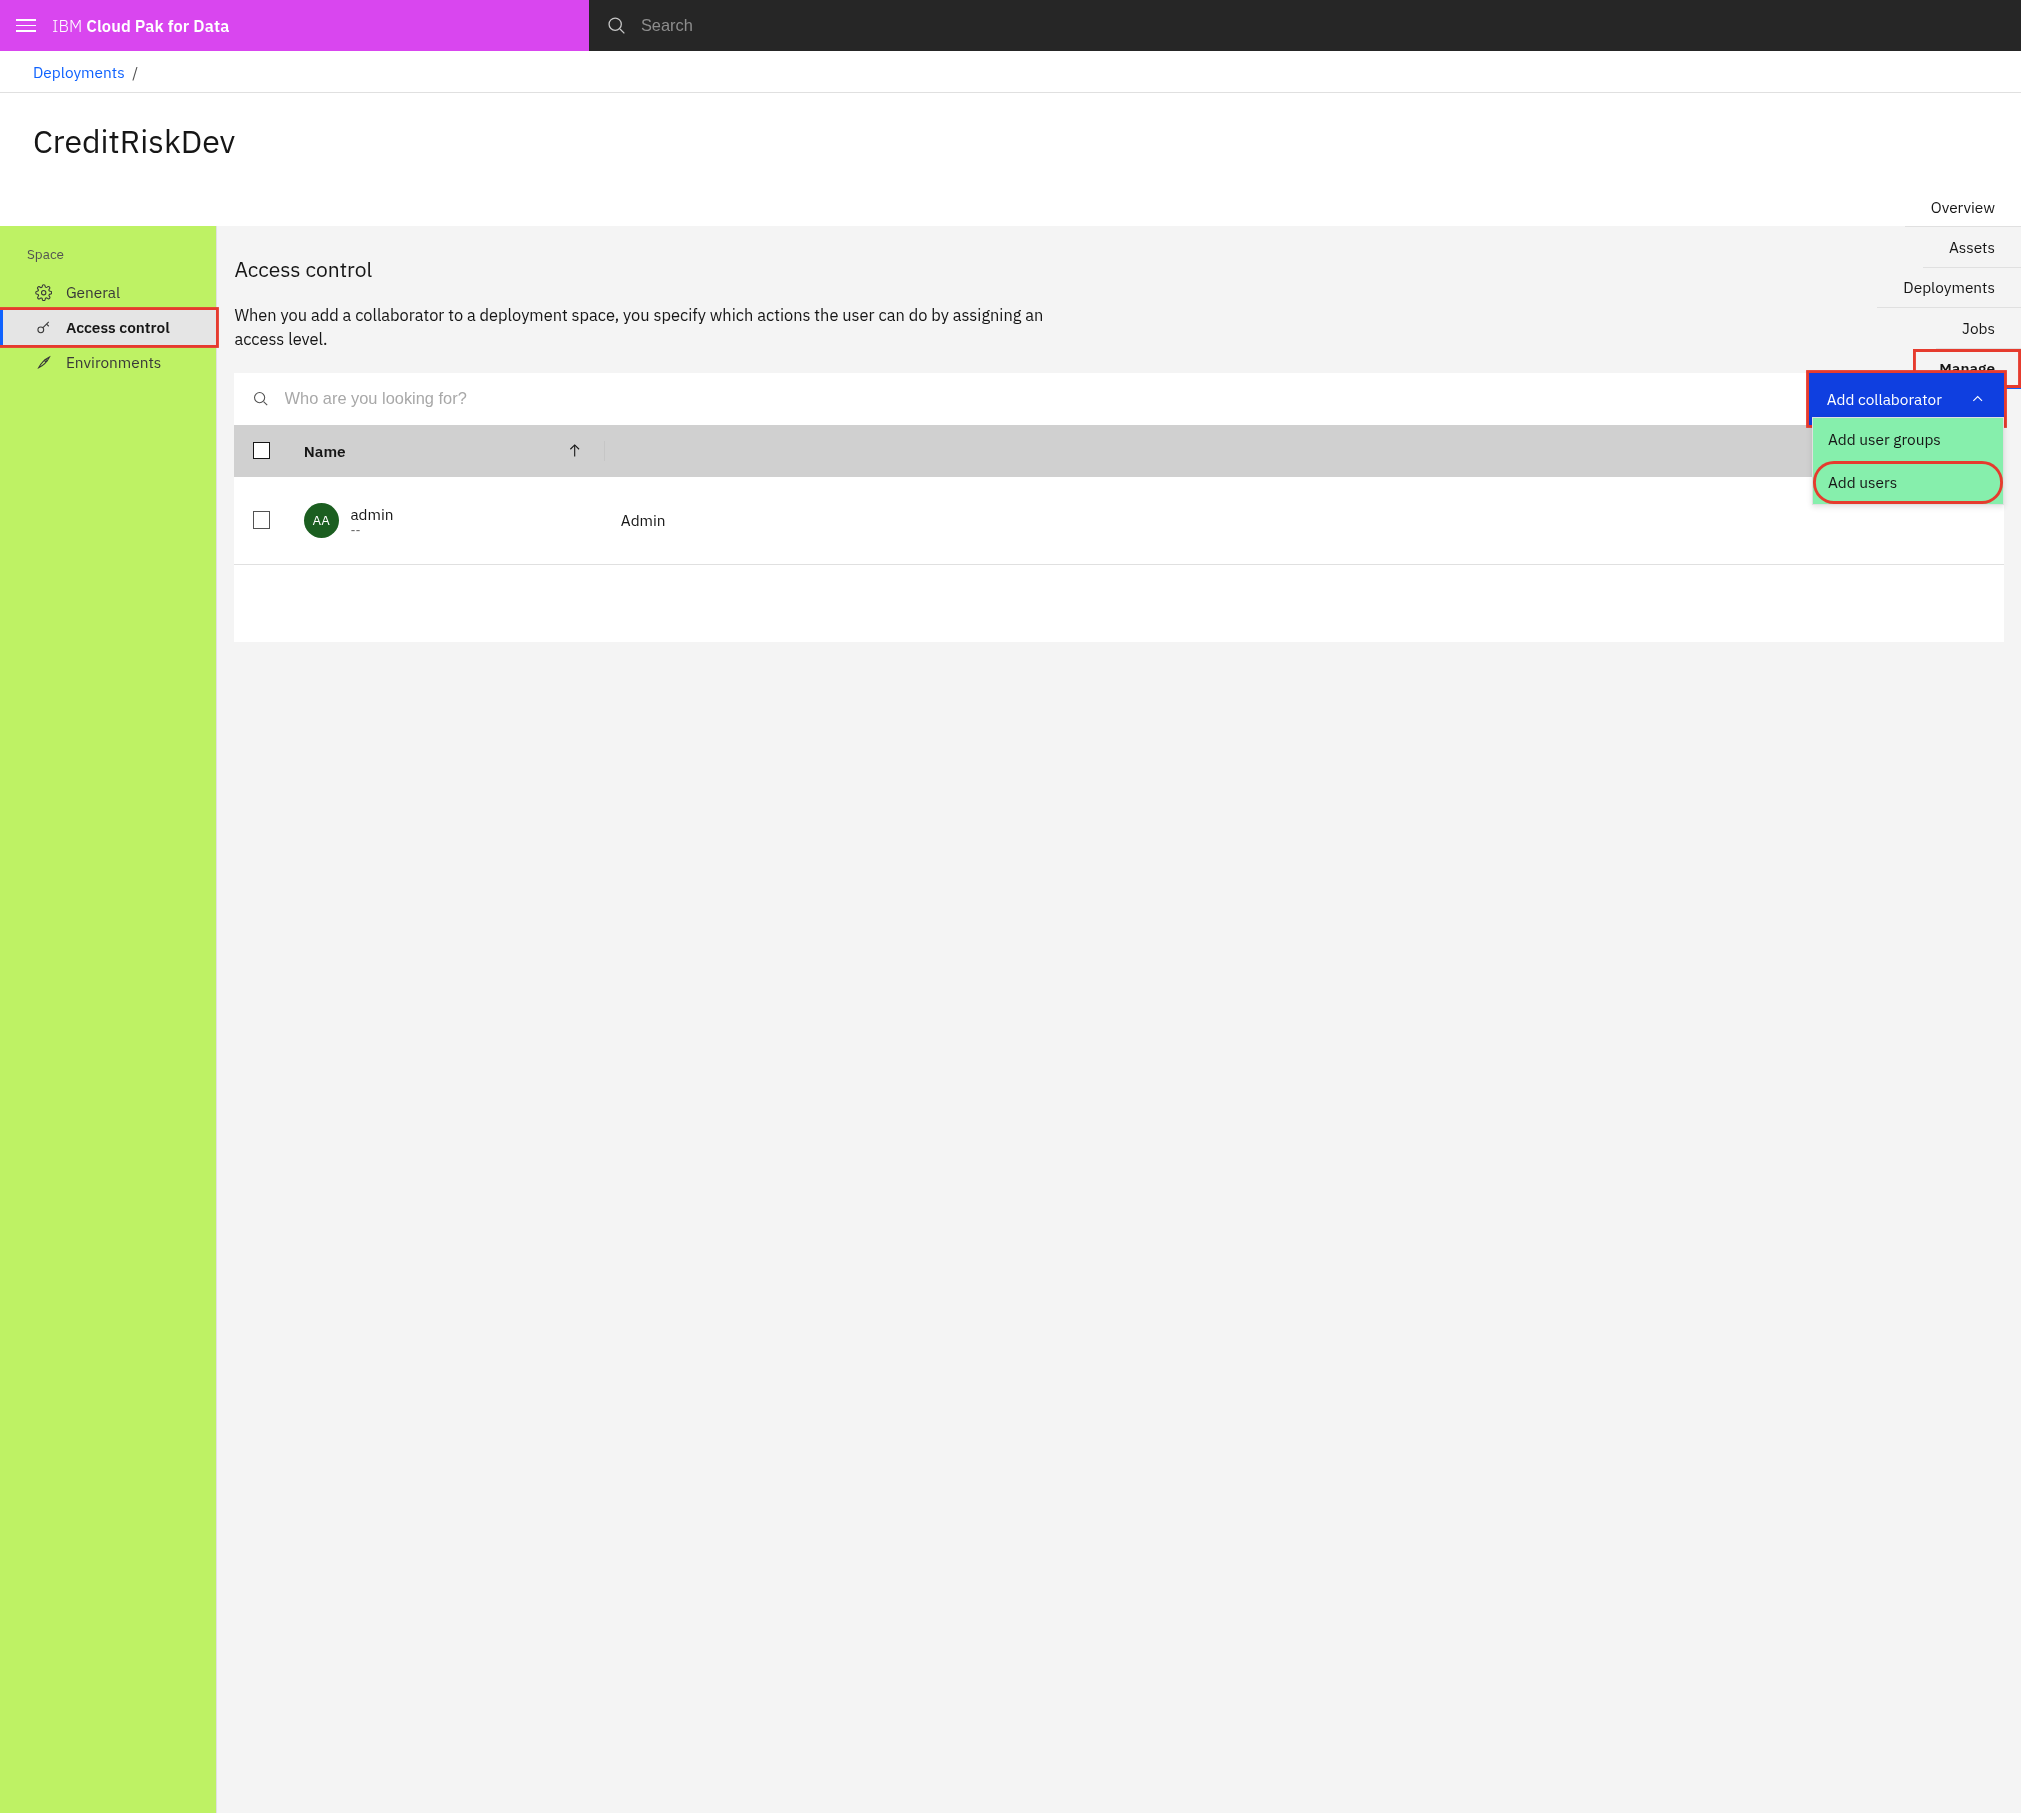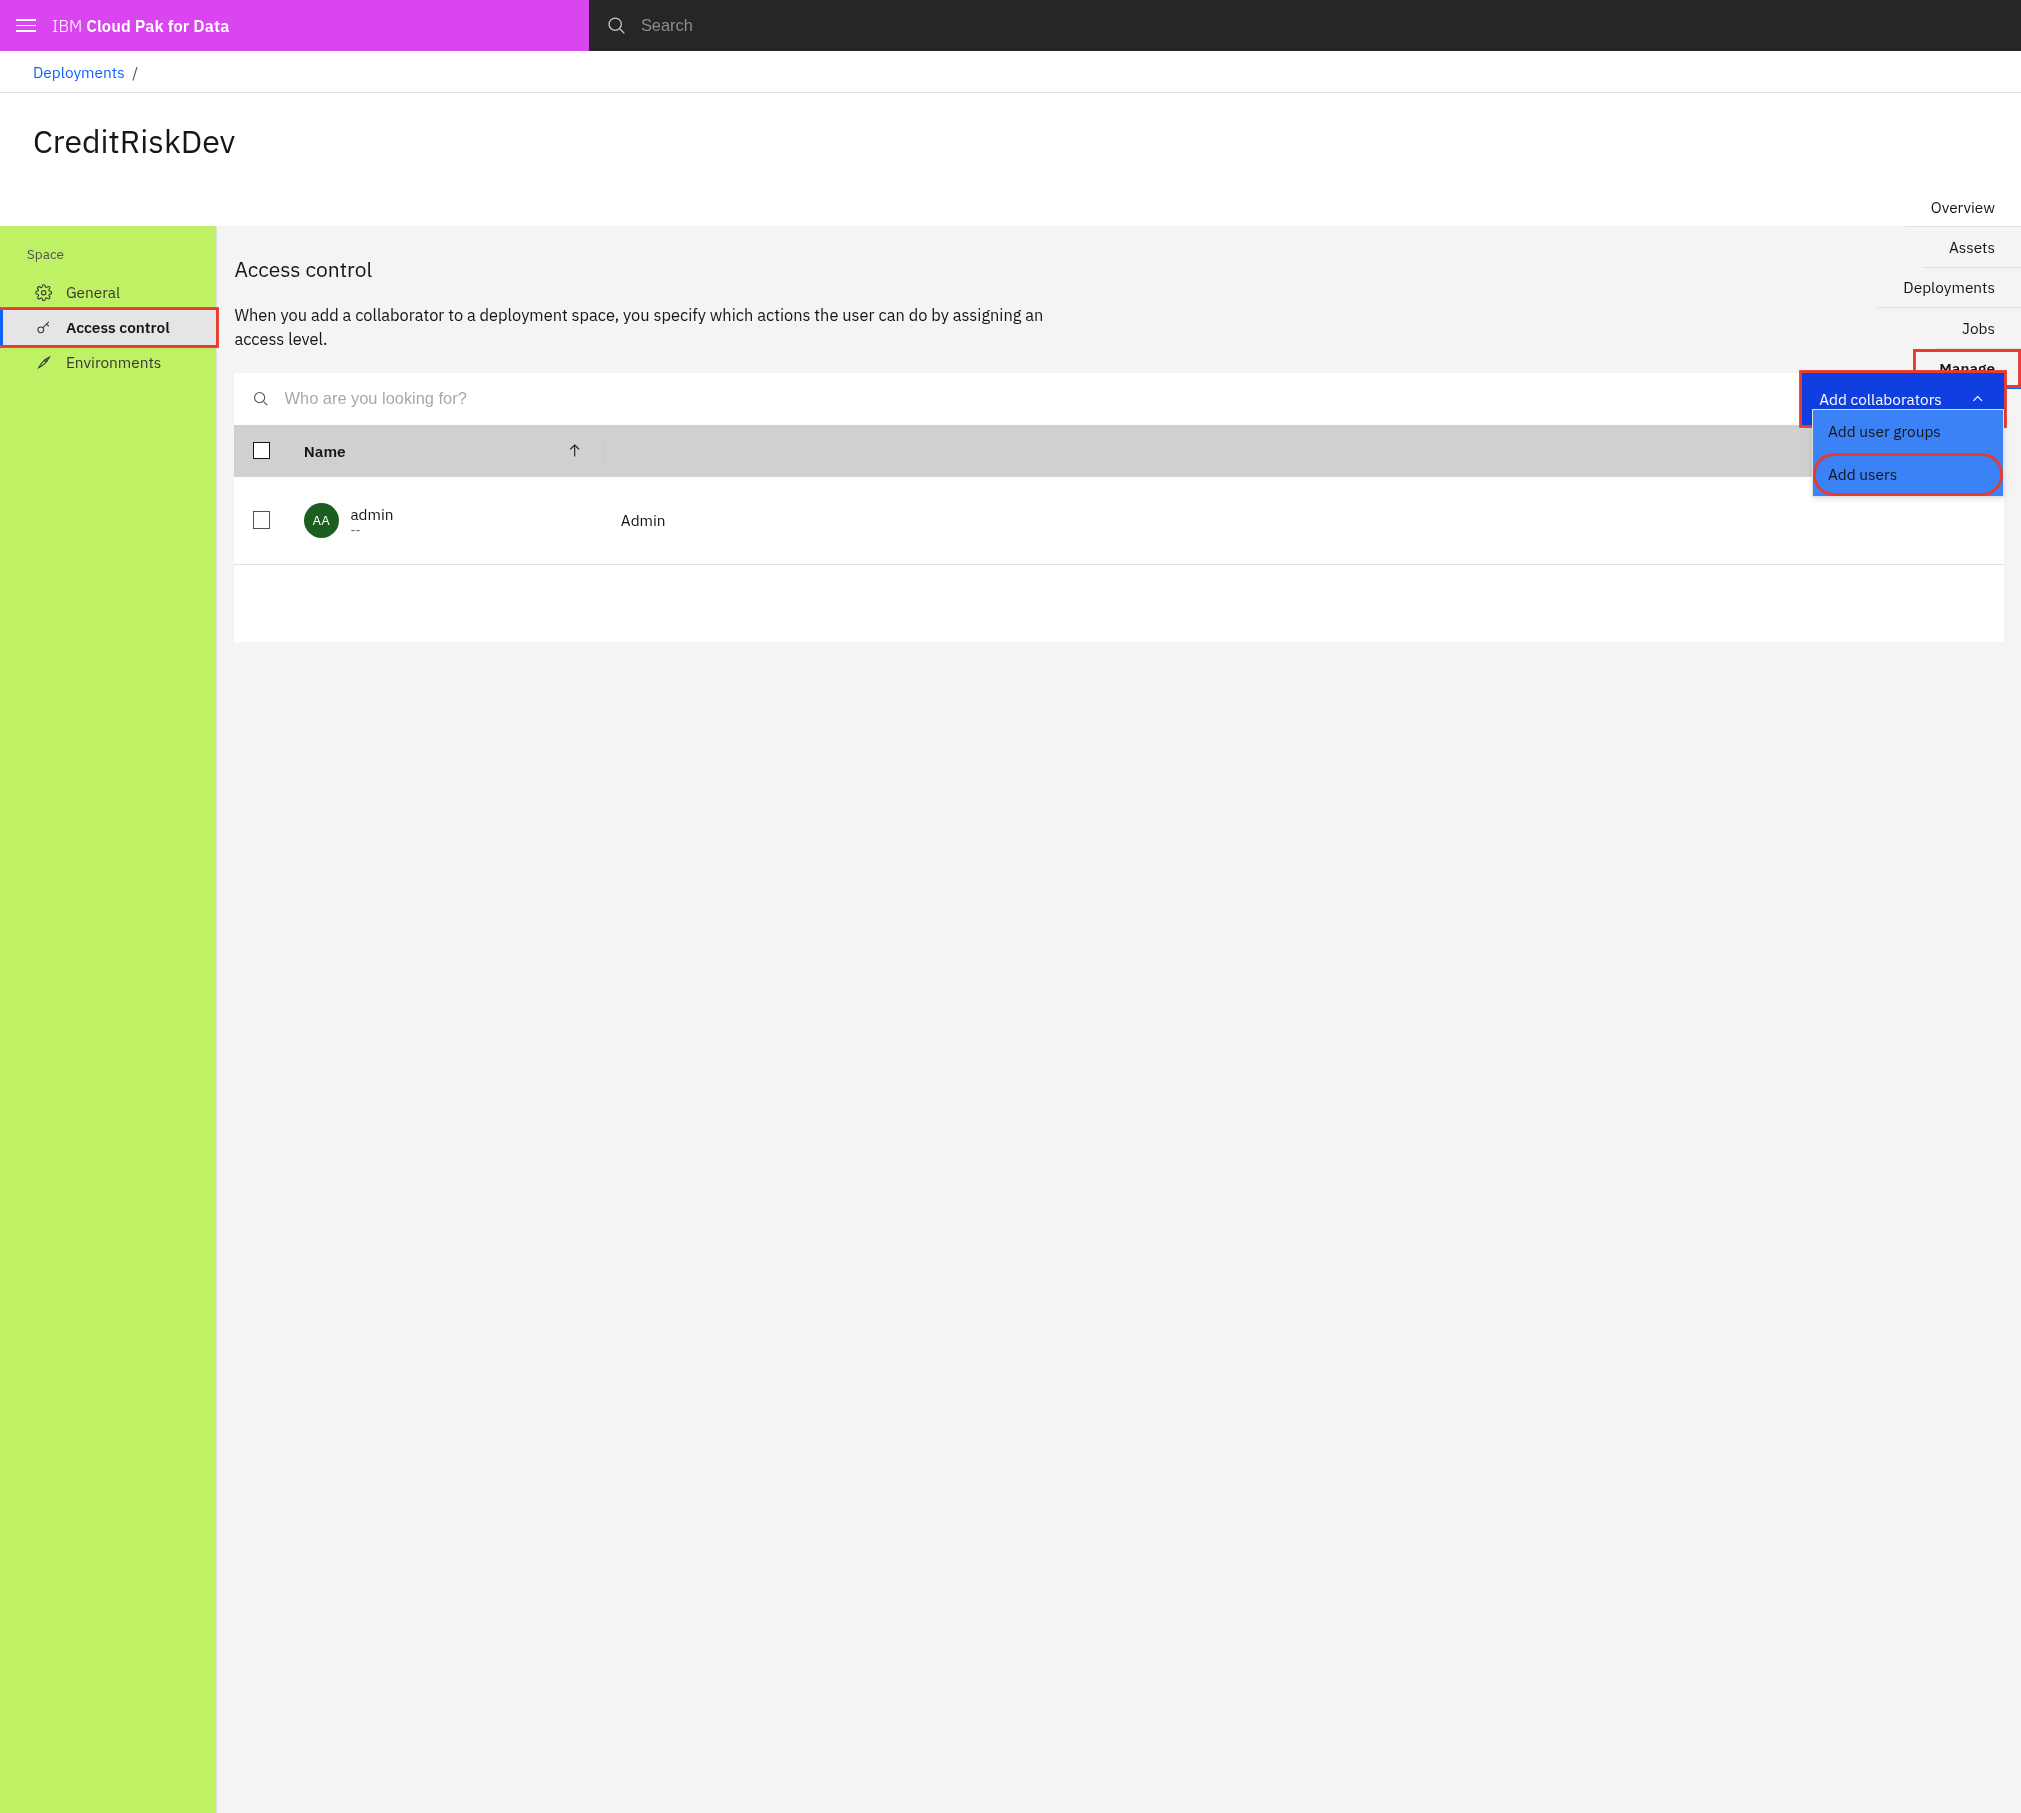--- a/index.html
+++ b/index.html
@@ -53,21 +53,21 @@
   .panel-desc  { font-size:16.4px; line-height:1.45; color:#161616; margin-bottom:21px; max-width:830px;}
 
   
   .toolbar-row { position:relative; display:flex; align-items:stretch; background:#fff; height:52px; }
   .toolbar-search { flex:1; display:flex; align-items:center; gap:15.4px; padding:0 17.4px;}
   .toolbar-search input { flex:1; border:none; outline:none; font-size:16.4px; }
   .toolbar-search input::placeholder{ color:#a8a8a8; }
   .add-btn { background:#0f3fe0; color:#fff; display:flex; align-items:center; gap:27px; padding:0 17.4px; font-size:15.4px; cursor:pointer; box-shadow:0 0 0 2.9px #e63b2e; }
 
   
-  .dropdown { position:absolute; right:0; top:36px; width:192px; background:#3b82f6; border:1px solid #e0e0e0; box-shadow:0 1.9px 5.8px rgba(0,0,0,.12); z-index:5;}
+  .dropdown { position:absolute; right:0; top:44px; width:192px; background:#86efac; border:1px solid #e0e0e0; box-shadow:0 1.9px 5.8px rgba(0,0,0,.12); z-index:5;}
   .dropdown-item { padding:11.6px 15.4px; font-size:15.4px; color:#161616; cursor:pointer; }
   .dropdown-item.highlight { box-shadow:0 0 0 2.9px #e63b2e inset;border-radius:21px; }
 
   
   .table-wrap { background:#fff; }
   .thead-row { display:flex; align-items:center; height:52px; background:#d0d0d0; font-weight:600; font-size:15.4px; }
   .th-check { width:54px; display:flex; align-items:center; justify-content:center;}
   .th-name  { flex:0 0 317px; padding-left:15.4px; display:flex; align-items:center; justify-content:space-between; padding-right:21px; border-right:1px solid #c6c6c6;}
   .th-role  { flex:1; padding-left:15.4px; }
   .tbody-row { display:flex; align-items:center; height:88px; border-bottom:1px solid #e0e0e0;}
@@ -167,21 +167,21 @@
 
       <div class="toolbar-row">
         <div class="toolbar-search">
           <svg class="icon" viewBox="0 0 24 24" style="color:#525252">
             <circle cx="10.5" cy="10.5" r="7"></circle>
               <line x1="21" y1="21" x2="16" y2="16"></line>
           </svg>
           <input type="text" placeholder="Who are you looking for?" style="">
         </div>
         <div class="add-btn">
-          <span>Add collaborators</span>
+          <span>Add collaborator</span>
           <svg class="icon" viewBox="0 0 24 24" style="color:#fff">
             <polyline points="6 15 12 9 18 15"></polyline>
           </svg>
         </div>
 
         <div class="dropdown">
           <div class="dropdown-item">Add user groups</div>
           <div class="dropdown-item highlight">Add users</div>
         </div>
       </div>

